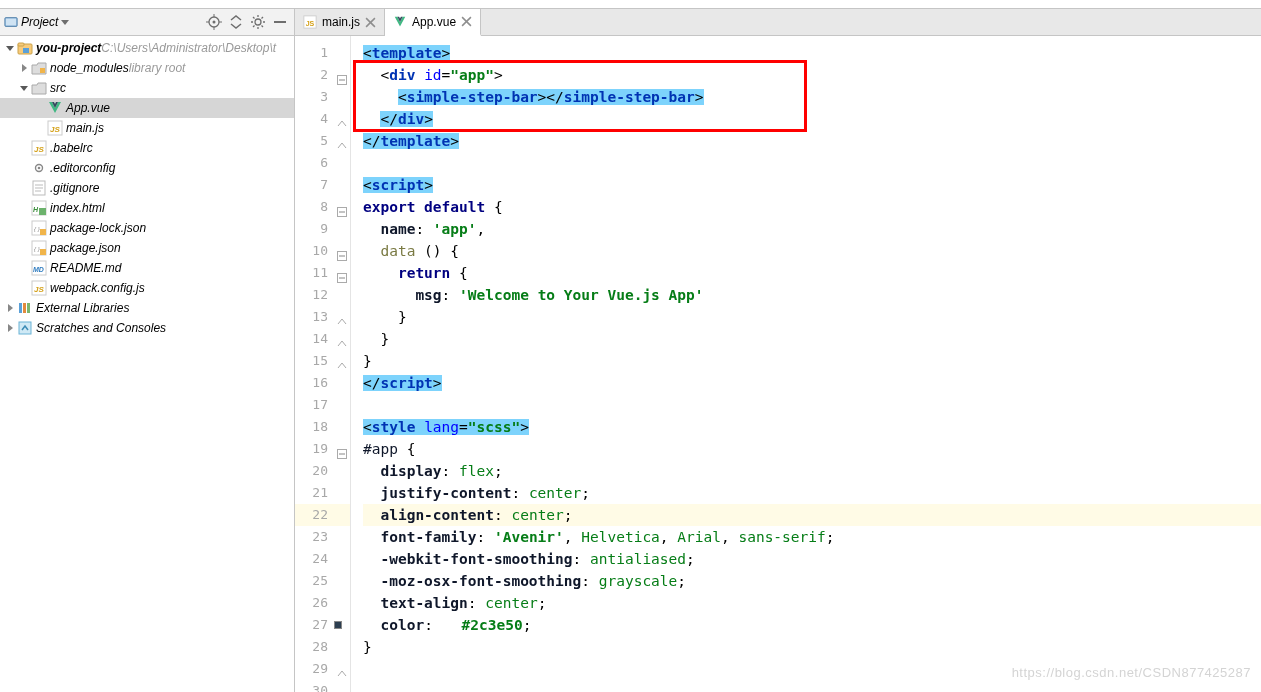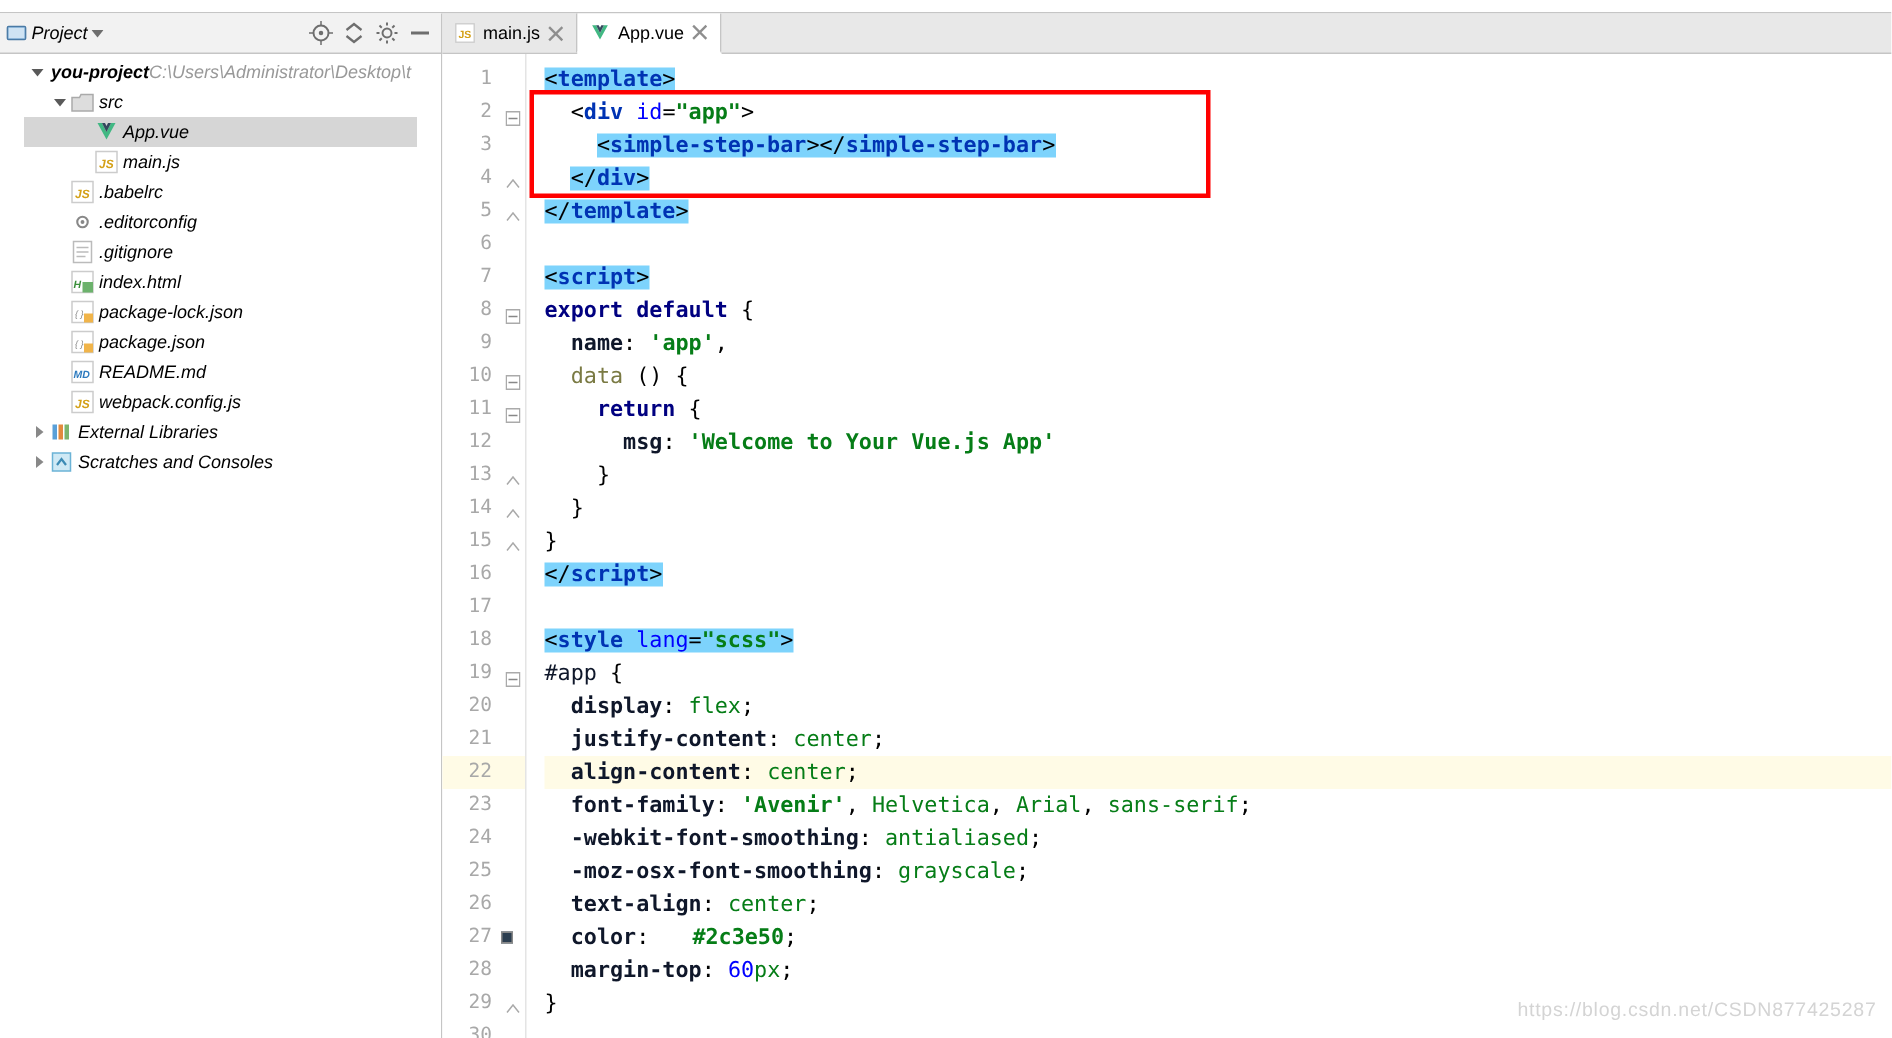--- a/index.html
+++ b/index.html
@@ -37,21 +37,21 @@
   background: #f2f2f2;
   border-bottom: 1px solid #c5c5c5;
   padding: 0 4px;
 }
 .project-title-wrap { display: flex; align-items: center; gap: 3px; flex: 1; }
 .folder-icon-sm { width: 14px; height: 14px; display: inline-flex; }
 .proj-text { font-size: 12px; }
 .tri-down { width: 8px; height: 8px; display: inline-flex; }
 .proj-tools { display: flex; gap: 6px; align-items: center; margin-right: 2px; }
 .tool-icon { width:16px; height:16px; display:inline-flex; align-items:center; justify-content:center; color:#6e6e6e;}
-.tree { padding: 2px 16px; overflow: auto; flex: 1; }
+.tree { padding: 2px 0; overflow: auto; flex: 1; }
 .tree-row {
   display: flex;
   align-items: center;
   height: 20px;
   white-space: nowrap;
   font-size: 12px;
   padding-right: 4px;
 }
 .tree-row .arrow { width:12px; display:inline-flex; justify-content:center; }
 .tree-row .ticon { width:16px; height:16px; display:inline-flex; align-items:center; justify-content:center; margin:0 2px 0 1px;}
@@ -219,20 +219,35 @@
             </span>
             <span class="ticon">
               <svg viewBox="0 0 16 16">
                 <rect x="1" y="4" width="14" height="10" rx="1" fill="#f8cb7b" stroke="#caa24a"></rect>
                 <rect x="1" y="3" width="6" height="3" rx="1" fill="#f8cb7b" stroke="#caa24a"></rect>
                 <rect x="6" y="8" width="6" height="5" fill="#5aa0d8"></rect>
               </svg>
             </span>
             <span class="label" style="font-weight: bold;">you-project</span>
             <span class="muted"> C:\Users\Administrator\Desktop\t</span>
+          </div>
+          <div class="tree-row depth1">
+            <span class="arrow">
+              <svg viewBox="0 0 10 10" width="10" height="10">
+                <path d="M3 1 L8 5 L3 9 Z" fill="#888"></path>
+              </svg>
+            </span>
+            <span class="ticon">
+              <svg viewBox="0 0 16 16">
+                <path d="M1 5 h5 l1 -2 h8 v11 h-14 Z" fill="#ddd" stroke="#aaa"></path>
+                <rect x="9" y="8" width="5" height="5" fill="#f0b44a"></rect>
+              </svg>
+            </span>
+            <span class="label">node_modules</span>
+            <span class="muted"> library root</span>
           </div>
           <div class="tree-row depth1">
             <span class="arrow">
               <svg viewBox="0 0 10 10" width="10" height="10">
                 <path d="M1 3 L9 3 L5 8 Z" fill="#595959"></path>
               </svg>
             </span>
             <span class="ticon">
               <svg viewBox="0 0 16 16">
                 <path d="M1 5 h5 l1 -2 h8 v11 h-14 Z" fill="#ddd" stroke="#aaa"></path>
@@ -493,21 +508,20 @@
             <div class="cl"><span class="tag-bg">&lt;<span class="c-blue">style </span><span class="c-attr">lang</span>=<span class="c-str">"scss"</span>&gt;</span></div>
             <div class="cl"><span class="c-navy">#app </span>{</div>
             <div class="cl">  <span class="c-prop">display</span>: <span class="c-cssval">flex</span>;</div>
             <div class="cl">  <span class="c-prop">justify-content</span>: <span class="c-cssval">center</span>;</div>
             <div class="cl hl-line">  <span class="c-prop">align-content</span>: <span class="c-cssval">center</span>;</div>
             <div class="cl">  <span class="c-prop">font-family</span>: <span class="c-str">'Avenir'</span>, <span class="c-cssval">Helvetica</span>, <span class="c-cssval">Arial</span>, <span class="c-cssval">sans-serif</span>;</div>
             <div class="cl">  <span class="c-prop">-webkit-font-smoothing</span>: <span class="c-cssval">antialiased</span>;</div>
             <div class="cl">  <span class="c-prop">-moz-osx-font-smoothing</span>: <span class="c-cssval">grayscale</span>;</div>
             <div class="cl">  <span class="c-prop">text-align</span>: <span class="c-cssval">center</span>;</div>
             <div class="cl">  <span class="c-prop">color</span>: <span class="c-color">#2c3e50</span>;</div>
-            <div class="cl">  <span class="c-prop">margin-top</span>: <span class="c-num">60</span><span class="c-cssval">px</span>;</div>
             <div class="cl">}</div>
             <div class="cl"></div>
           </div>
       </div>
     </div>
 
   </div>
 </div>
 
 </body></html>

